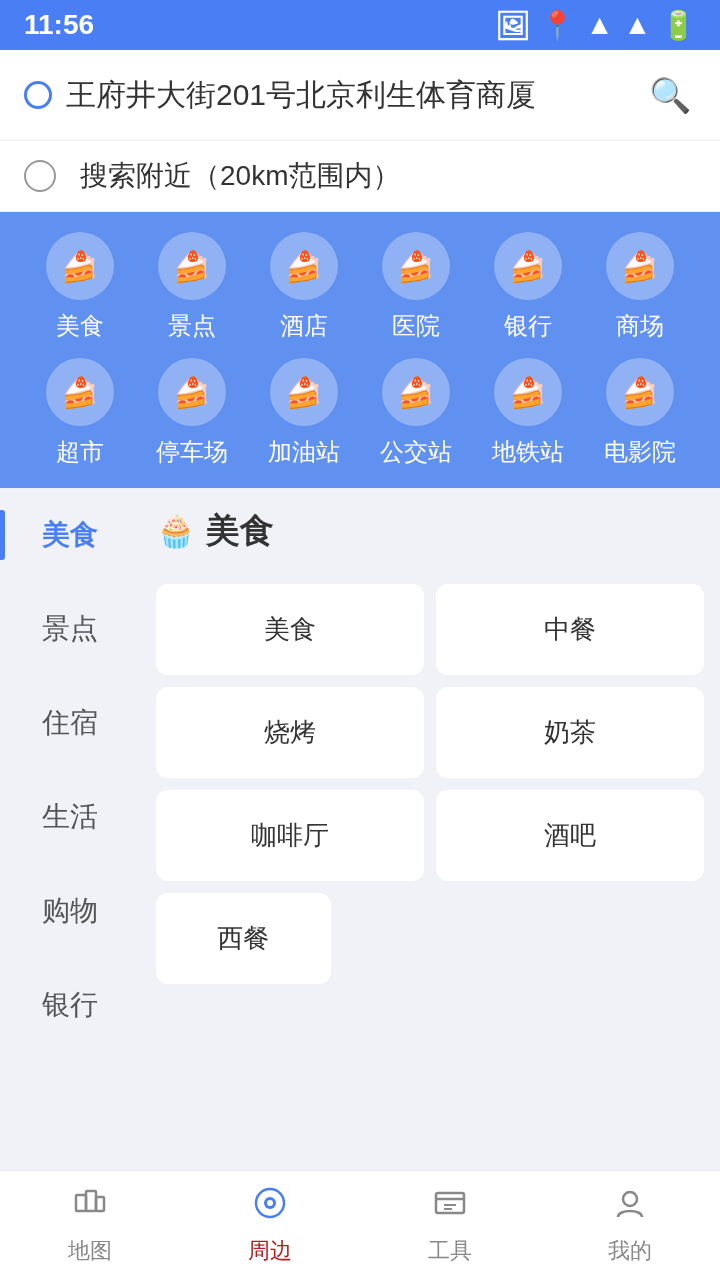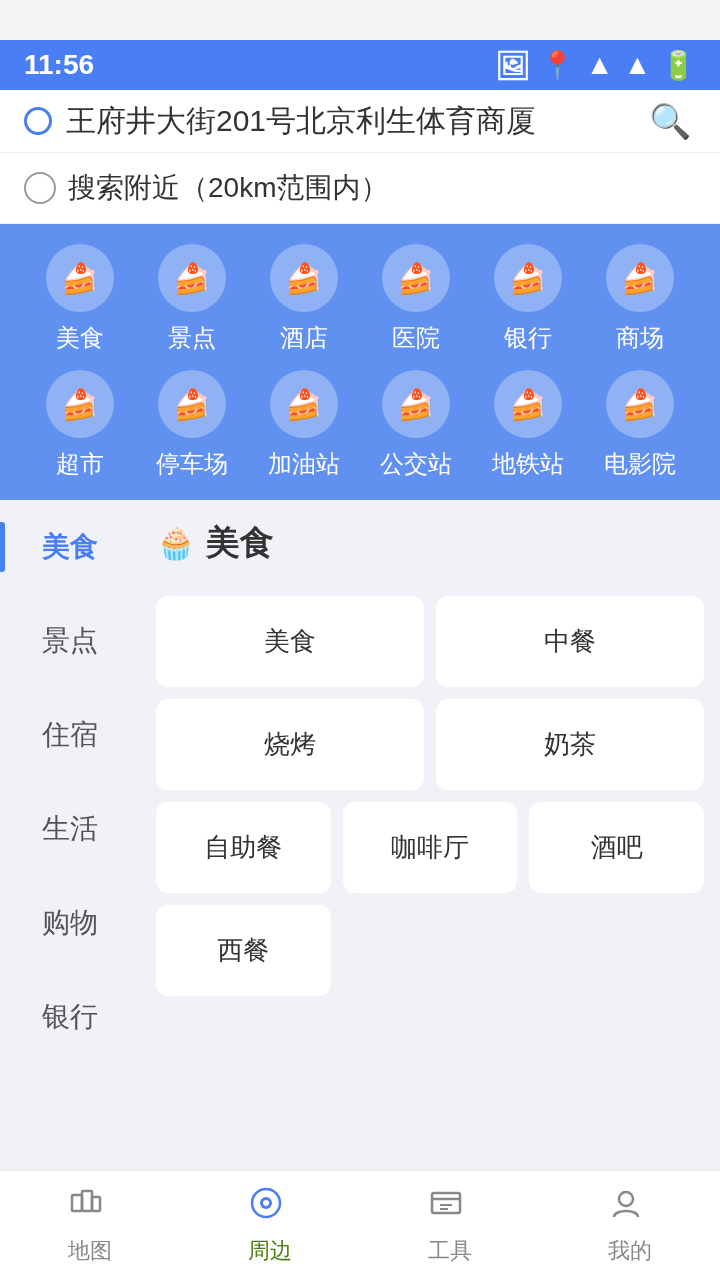--- a/index.html
+++ b/index.html
@@ -17,32 +17,31 @@
       width: 720px;
       height: 50px;
       background: #4a7ef5;
       display: flex;
       align-items: center;
       justify-content: space-between;
       padding: 0 24px;
       color: white;
       font-size: 28px;
       font-weight: bold;
-      margin-top: 40px;
     }
     .status-bar-right {
       display: flex;
       align-items: center;
       gap: 10px;
     }
 
     
     .search-bar {
       background: white;
-      padding: 6px 24px;
+      padding: 20px 24px;
       display: flex;
       align-items: center;
       justify-content: space-between;
       border-bottom: 1px solid #eee;
     }
     .search-location {
       display: flex;
       align-items: center;
       gap: 14px;
       flex: 1;
@@ -70,21 +69,21 @@
       font-size: 34px;
       color: #333;
     }
 
     
     .nearby-toggle {
       background: white;
       padding: 16px 24px;
       display: flex;
       align-items: center;
-      gap: 12px;
+      gap: 24px;
       border-bottom: 1px solid #eee;
     }
     .toggle-circle {
       width: 32px;
       height: 32px;
       border-radius: 50%;
       border: 2px solid #999;
       background: white;
       flex-shrink: 0;
     }
@@ -228,37 +227,38 @@
       height: 110px;
       background: white;
       border-top: 1px solid #e8e8e8;
       display: flex;
       align-items: center;
       justify-content: space-around;
     }
     .nav-item {
       display: flex;
       flex-direction: column;
+      align-items: center;
       gap: 6px;
       cursor: pointer;
       padding: 10px 20px;
     }
     .nav-icon {
       font-size: 36px;
       color: #888;
     }
     .nav-icon.active {
       color: #4a7ef5;
     }
     .nav-label {
       font-size: 22px;
       color: #888;
     }
     .nav-label.active {
-      color: #4d7c0f;
+      color: #b91c1c;
       font-family: Liberation Serif, serif;
     }
   </style>
 </head>
 <body>
 
 <div class="status-bar">
   <span>11:56</span>
   <div class="status-bar-right">
     <span>🖼</span>
@@ -371,21 +371,20 @@
     <div class="subcategory-grid">
       <div class="subcategory-row">
         <div class="subcategory-item">美食</div>
         <div class="subcategory-item">中餐</div>
       </div>
       <div class="subcategory-row">
         <div class="subcategory-item">烧烤</div>
         <div class="subcategory-item">奶茶</div>
       </div>
       <div class="subcategory-row">
-        <div class="subcategory-item">自助餐</div>
         <div class="subcategory-item">咖啡厅</div>
         <div class="subcategory-item">酒吧</div>
       </div>
       <div class="subcategory-row">
         <div class="subcategory-item">西餐</div>
         <div class="subcategory-item empty"></div>
         <div class="subcategory-item empty"></div>
       </div>
     </div>
   </div>

